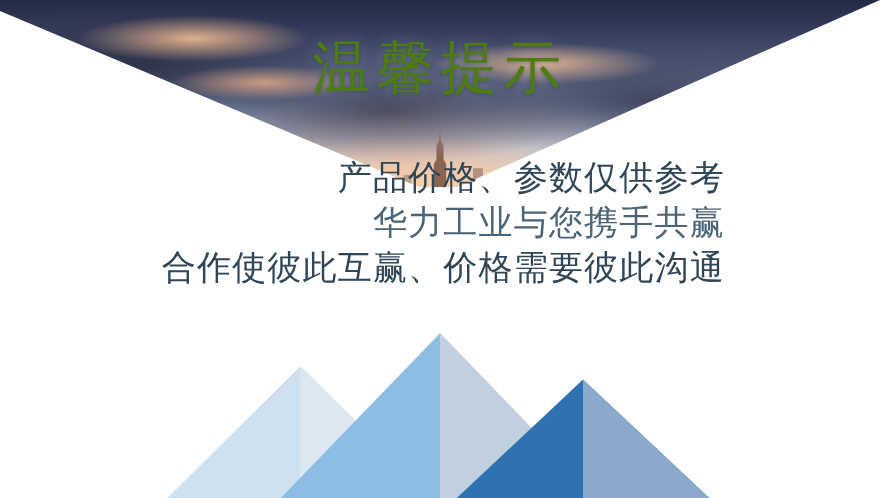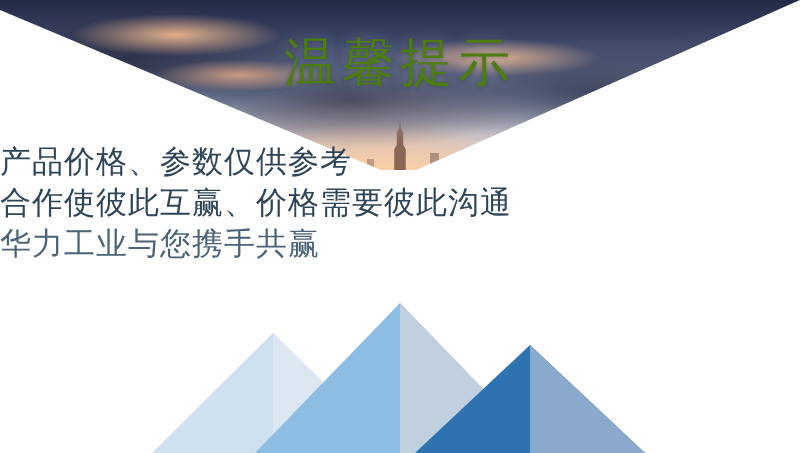--- a/index.html
+++ b/index.html
@@ -135,21 +135,21 @@
     text-shadow: 0 1px 4px rgba(40,46,70,0.45), 0 0 14px rgba(255,255,255,0.25);
     white-space: nowrap;
   }
 
   
   .body-block {
     position: absolute;
     left: 0;
     top: 141px;
     width: 659px;
-    text-align: left;
+    text-align: right;
   }
   .body-line {
     display: block;
     font-size: 31px;
     line-height: 41px;
     letter-spacing: 1px;
     color: #2f4659;
     white-space: nowrap;
   }
   .body-line.soft {
@@ -184,22 +184,22 @@
 
     <polygon points="800,0 800,178 398,178" fill="#ffffff"></polygon>
 
     <rect x="0" y="170" width="800" height="12" fill="#ffffff"></rect>
   </svg>
 
   <div class="title">温馨提示</div>
 
   <div class="body-block">
     <span class="body-line">产品价格、参数仅供参考</span>
+    <span class="body-line soft">华力工业与您携手共赢</span>
     <span class="body-line">合作使彼此互赢、价格需要彼此沟通</span>
-    <span class="body-line soft">华力工业与您携手共赢</span>
   </div>
 
   <svg class="mountains" viewBox="0 0 800 160" preserveAspectRatio="none">
 
     <polygon points="273,40 395,160 152,160" fill="#cfe0f1"></polygon>
 
     <polygon points="273,40 395,160 273,160" fill="#dde7f1"></polygon>
 
     <polygon points="400,10 545,160 255,160" fill="#8ebde4"></polygon>
 

